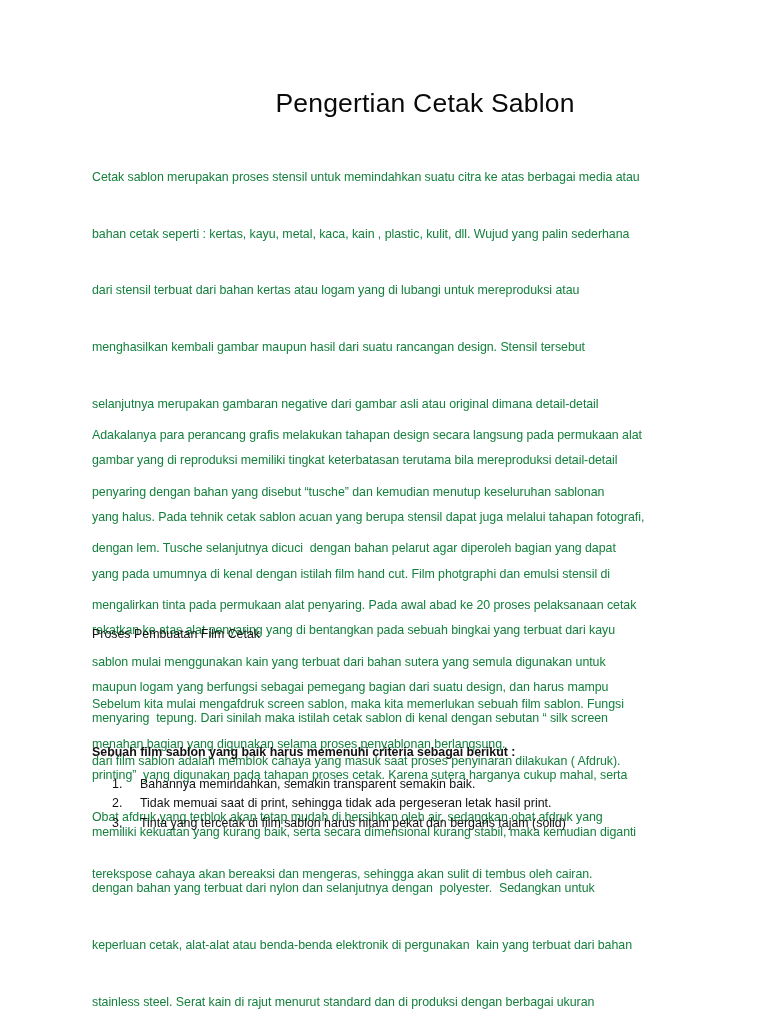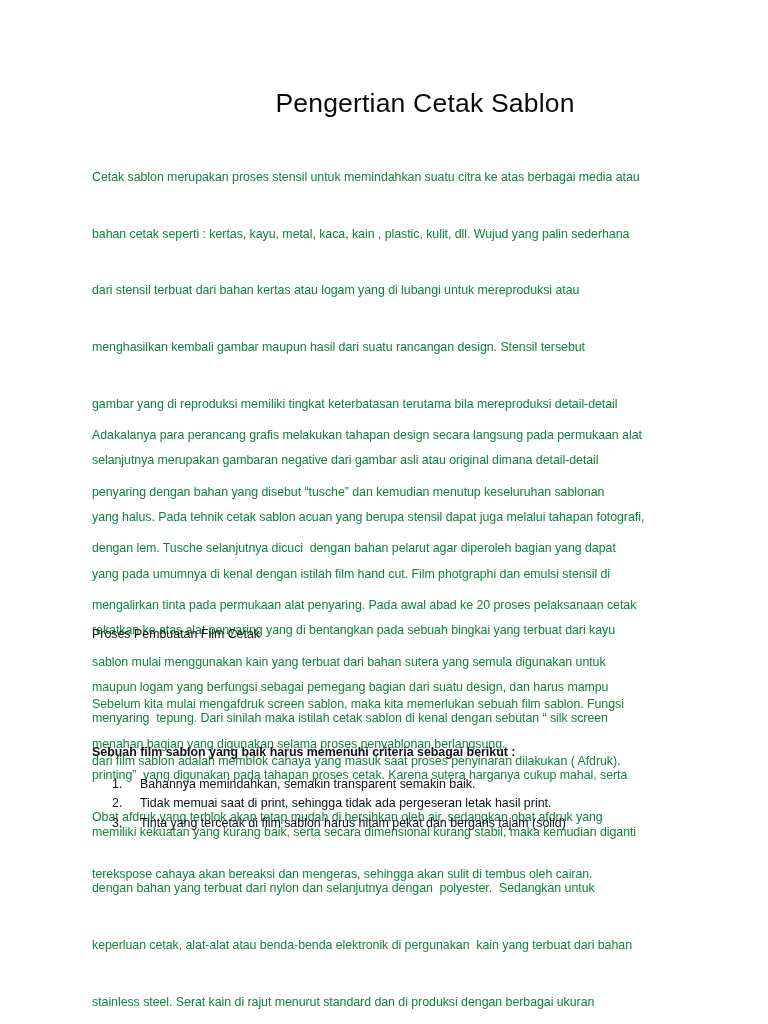--- a/index.html
+++ b/index.html
@@ -21,22 +21,22 @@
 <body>
 
 <div class="page">
   <div class="title">Pengertian Cetak Sablon</div>
 
   <div class="para" style="top:130px;">
     <span class="line">Cetak sablon merupakan proses stensil untuk memindahkan suatu citra ke atas berbagai media atau</span>
     <span class="line">bahan cetak seperti : kertas, kayu, metal, kaca, kain , plastic, kulit, dll. Wujud yang palin sederhana</span>
     <span class="line">dari stensil terbuat dari bahan kertas atau logam yang di lubangi untuk mereproduksi atau</span>
     <span class="line">menghasilkan kembali gambar maupun hasil dari suatu rancangan design. Stensil tersebut</span>
+    <span class="line">selanjutnya merupakan gambaran negative dari gambar asli atau original dimana detail-detail</span>
     <span class="line">gambar yang di reproduksi memiliki tingkat keterbatasan terutama bila mereproduksi detail-detail</span>
-    <span class="line">selanjutnya merupakan gambaran negative dari gambar asli atau original dimana detail-detail</span>
     <span class="line">yang halus. Pada tehnik cetak sablon acuan yang berupa stensil dapat juga melalui tahapan fotografi,</span>
     <span class="line">yang pada umumnya di kenal dengan istilah film hand cut. Film photgraphi dan emulsi stensil di</span>
     <span class="line">rekatkan ke atas alat penyaring yang di bentangkan pada sebuah bingkai yang terbuat dari kayu</span>
     <span class="line">maupun logam yang berfungsi sebagai pemegang bagian dari suatu design, dan harus mampu</span>
     <span class="line">menahan bagian yang digunakan selama proses penyablonan berlangsung.</span>
   </div>
 
   <div class="para" style="top:388px;">
     <span class="line">Adakalanya para perancang grafis melakukan tahapan design secara langsung pada permukaan alat</span>
     <span class="line">penyaring dengan bahan yang disebut “tusche” dan kemudian menutup keseluruhan sablonan</span>

